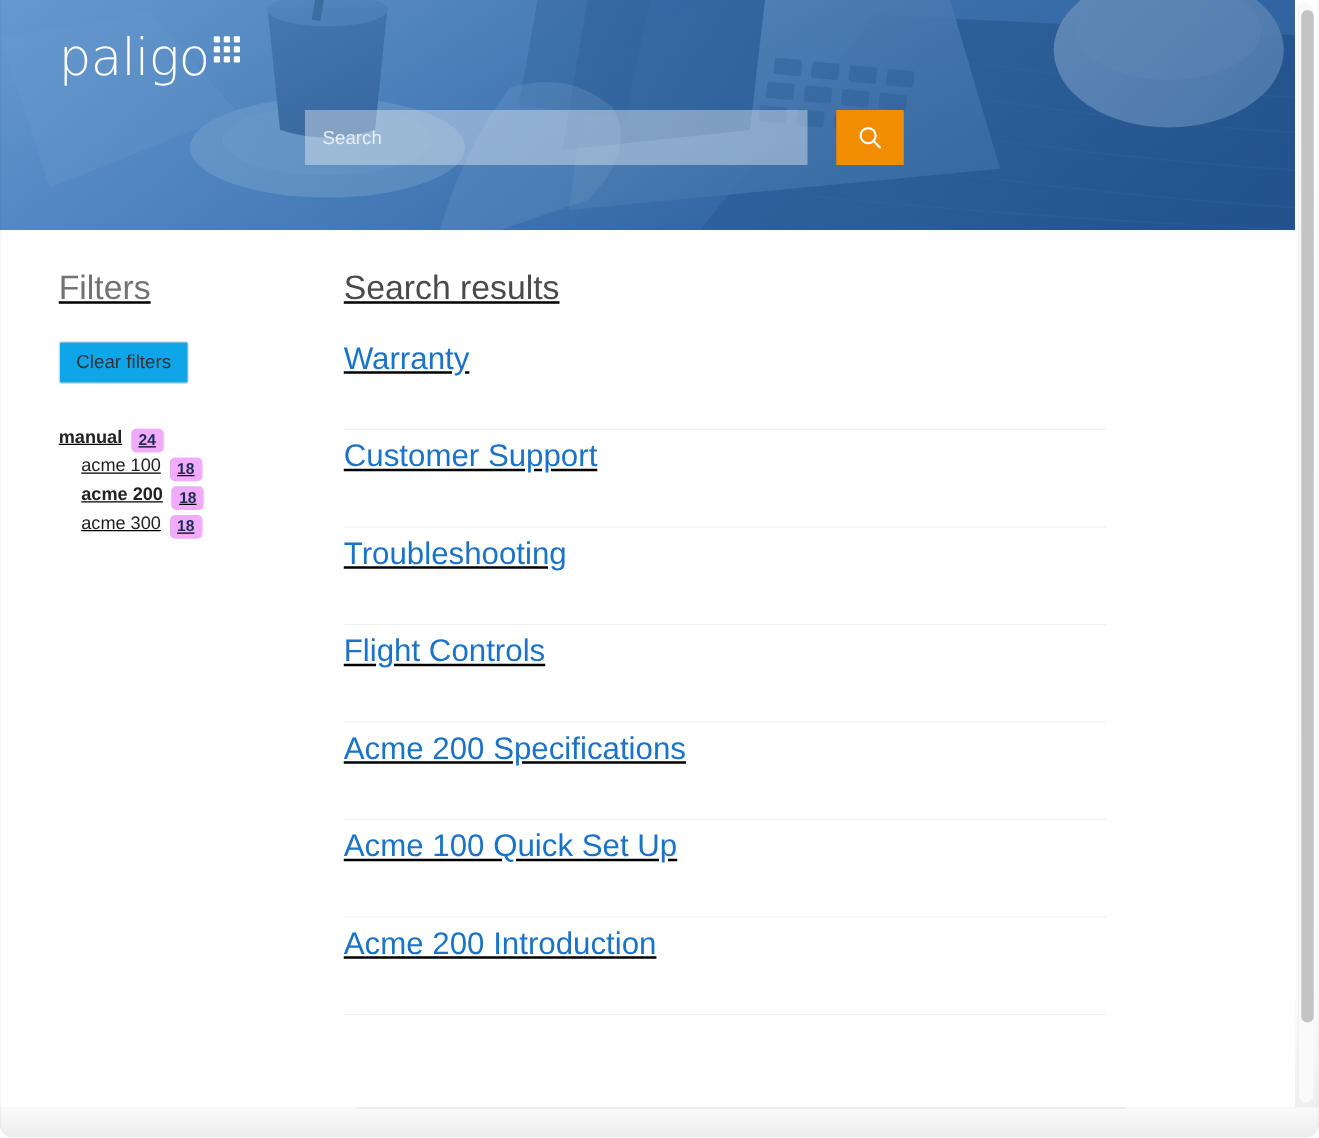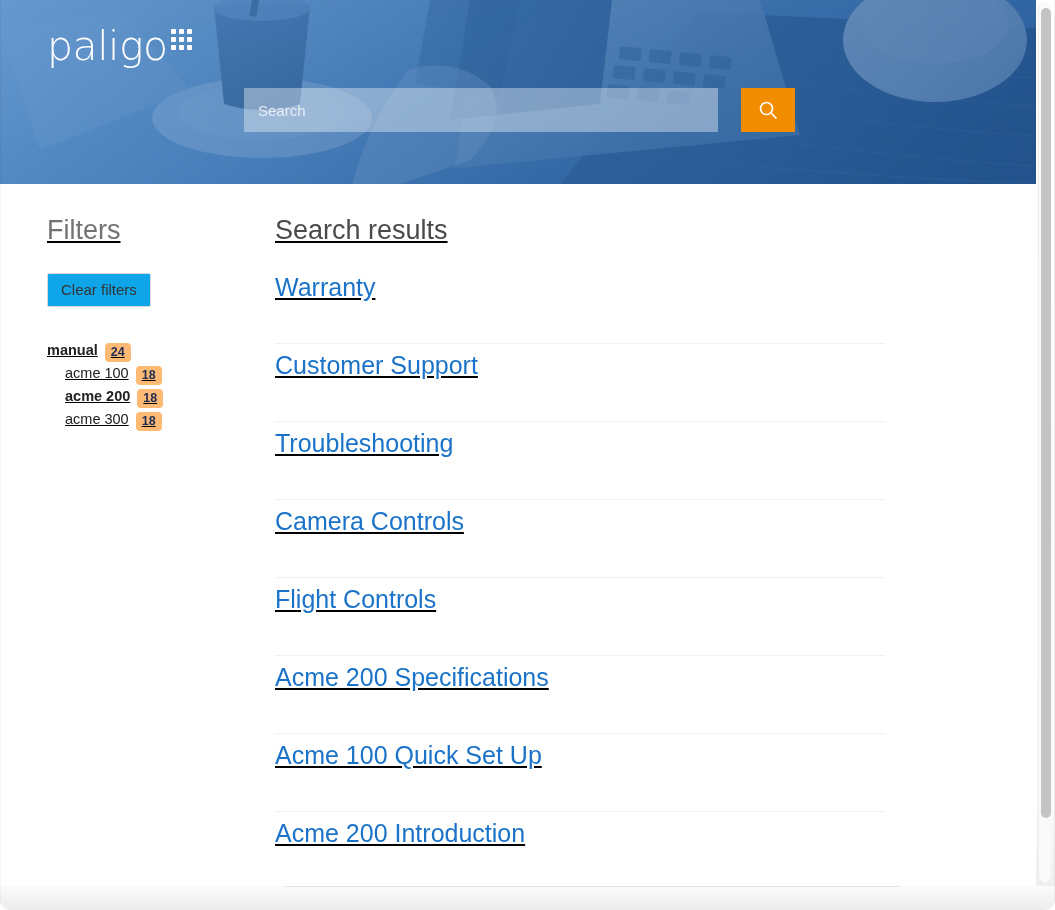--- a/index.html
+++ b/index.html
@@ -85,21 +85,21 @@
     width: 5px; height: 5px;
     background: #ffffff;
     border-radius: 1px;
   }
 
   
   #hero-search {
     position: absolute;
     left: 244px;
     top: 88px;
-    width: 551px;
+    width: 479px;
     height: 44px;
     display: flex;
     z-index: 5;
     gap: 23px;
   }
   #search-input {
     flex: 1 1 auto;
     height: 44px;
     border: none;
     outline: none;
@@ -168,21 +168,21 @@
     font-size: 14.5px;
     color: #222222;
     line-height: 23px;
     cursor: pointer;
     white-space: nowrap;
   }
   .facet-row.level-0 { font-weight: bold; padding-left: 0; }
   .facet-row.level-1 { padding-left: 18px; font-weight: normal; }
   .facet-row.selected { font-weight: bold; }
   .facet-count {
-    background: #fdba74;
+    background: #f0abfc;
     color: #1c2b52;
     border-radius: 4px;
     font-size: 12.5px;
     font-weight: bold;
     padding: 1px 6px 2px 6px;
     line-height: 16px;
     display: inline-block;
   }
 
   
@@ -409,23 +409,20 @@
           <div class="result-item">
             <a class="result-link">Warranty</a>
           </div>
           <div class="result-item">
             <a class="result-link">Customer Support</a>
           </div>
           <div class="result-item">
             <a class="result-link">Troubleshooting</a>
           </div>
           <div class="result-item">
-            <a class="result-link">Camera Controls</a>
-          </div>
-          <div class="result-item">
             <a class="result-link">Flight Controls</a>
           </div>
           <div class="result-item">
             <a class="result-link">Acme 200 Specifications</a>
           </div>
           <div class="result-item">
             <a class="result-link">Acme 100 Quick Set Up</a>
           </div>
           <div class="result-item">
             <a class="result-link">Acme 200 Introduction</a>

